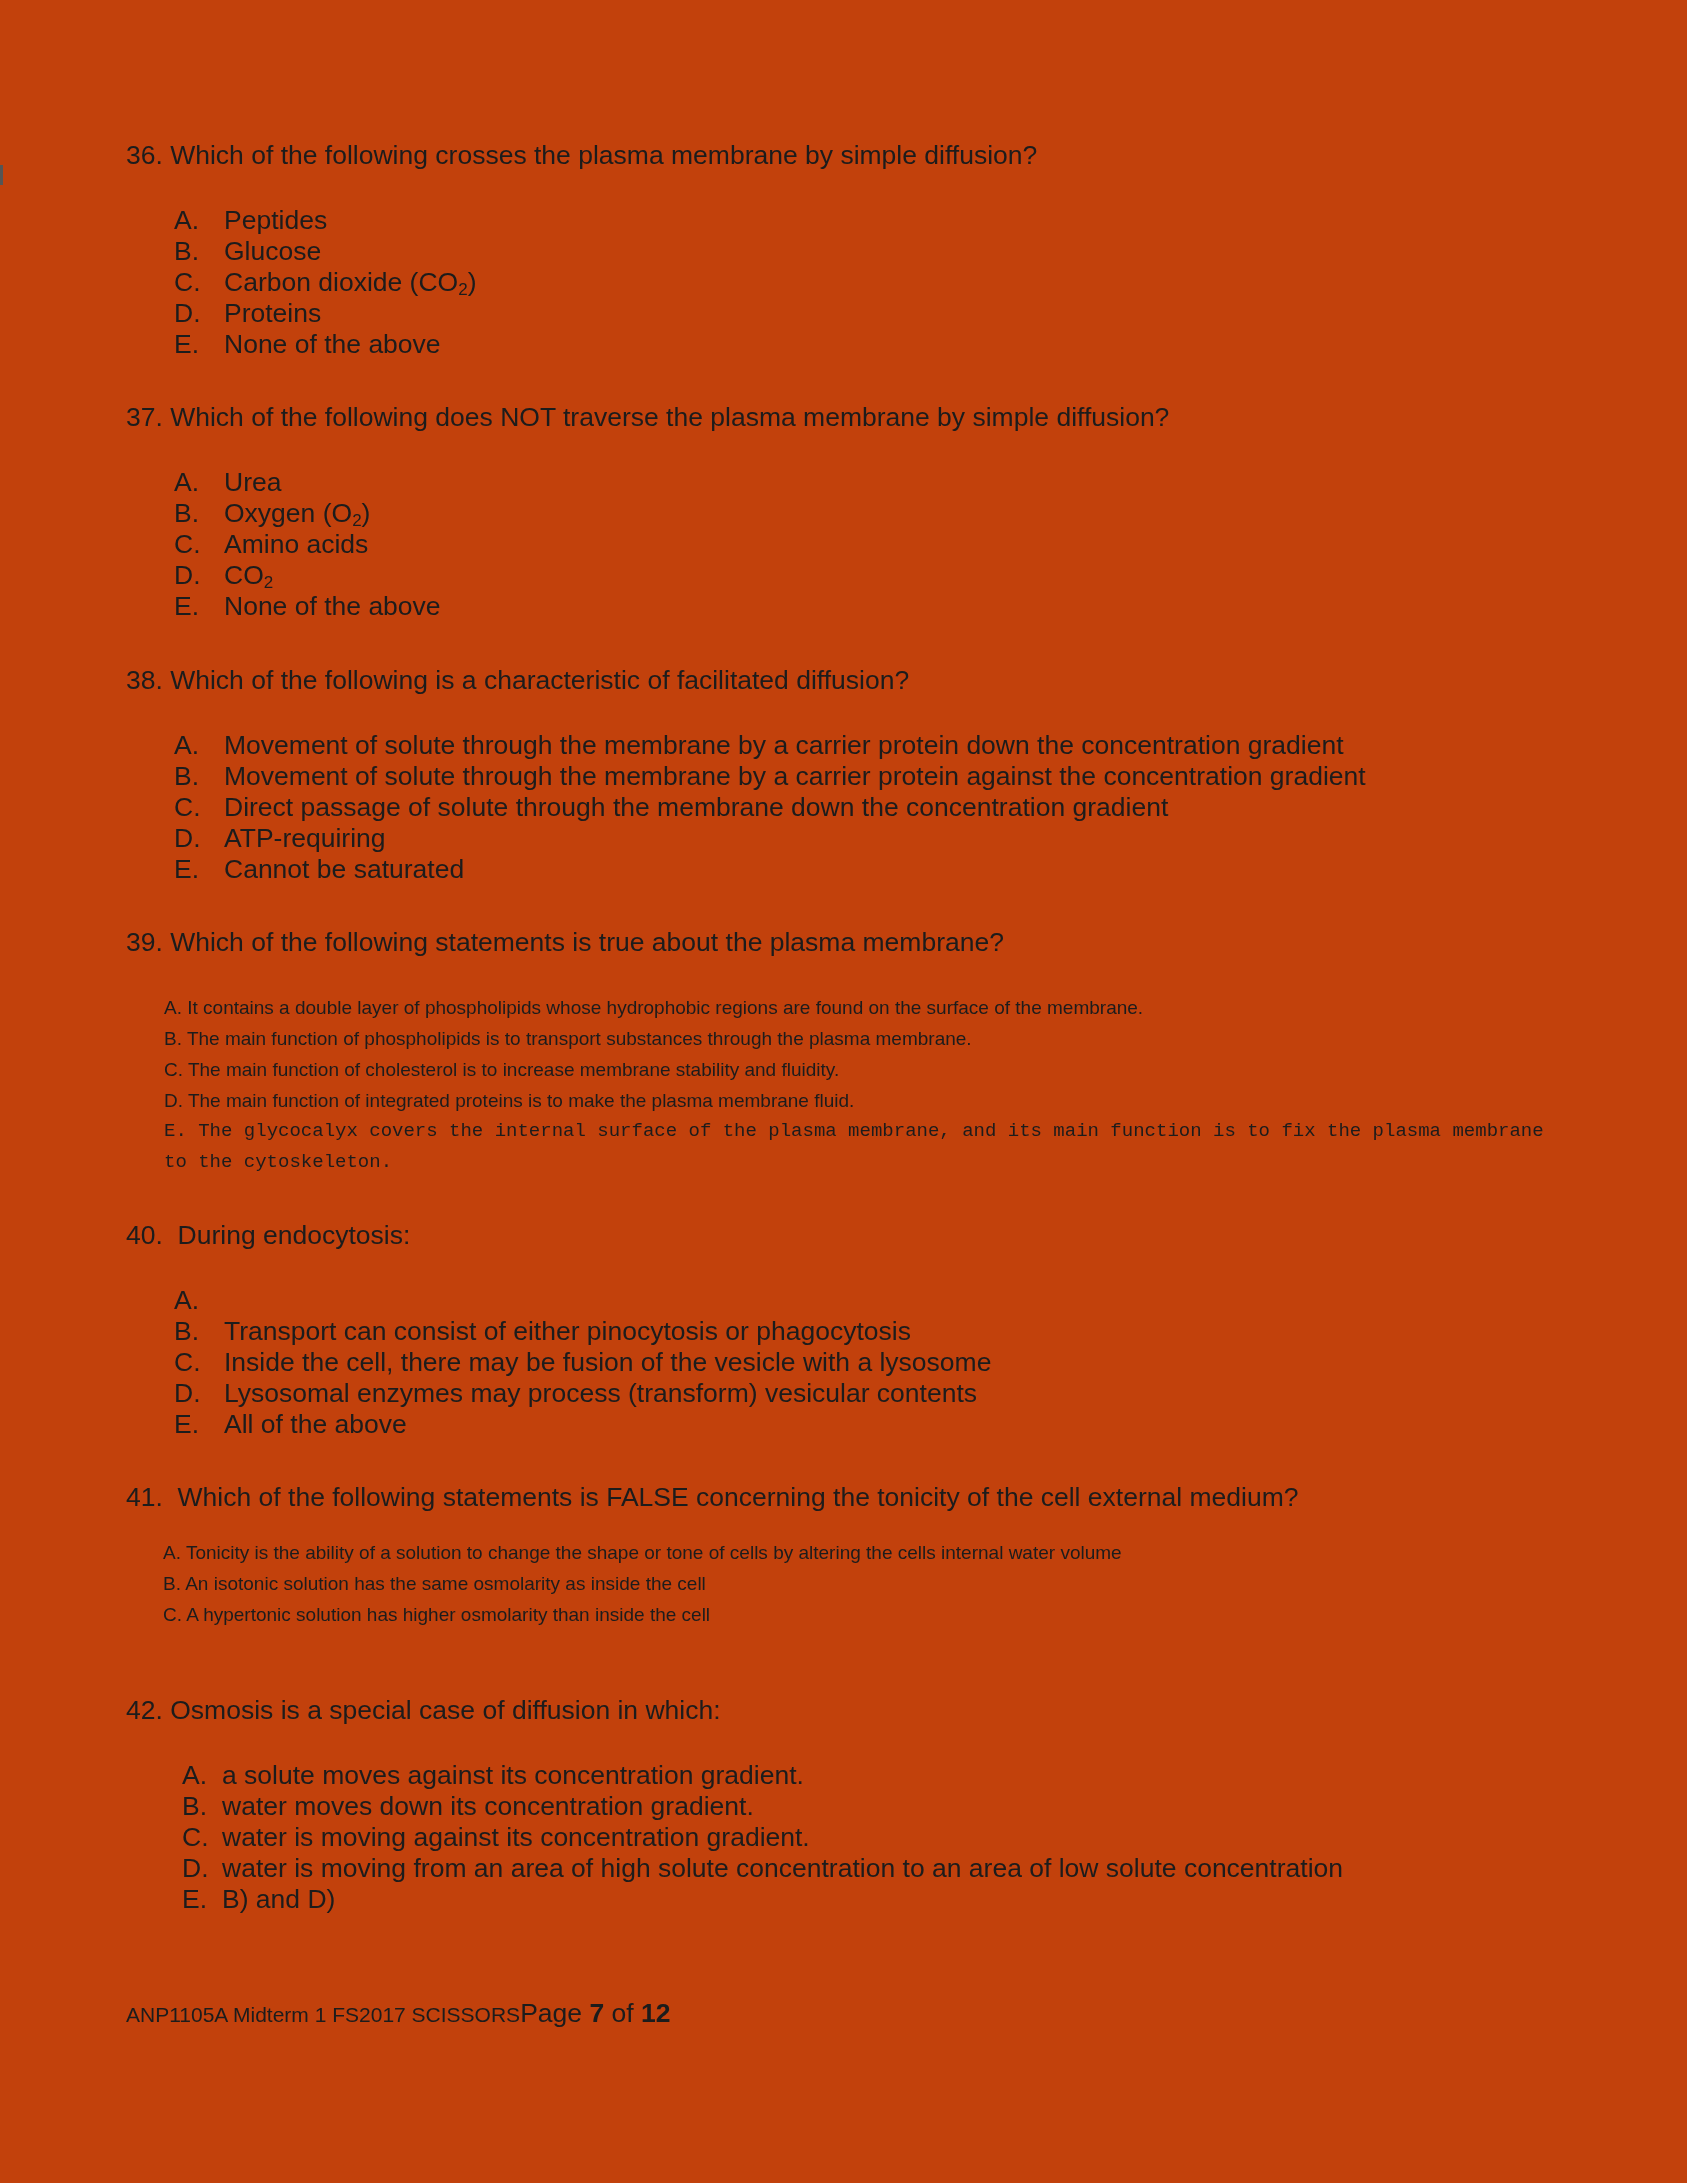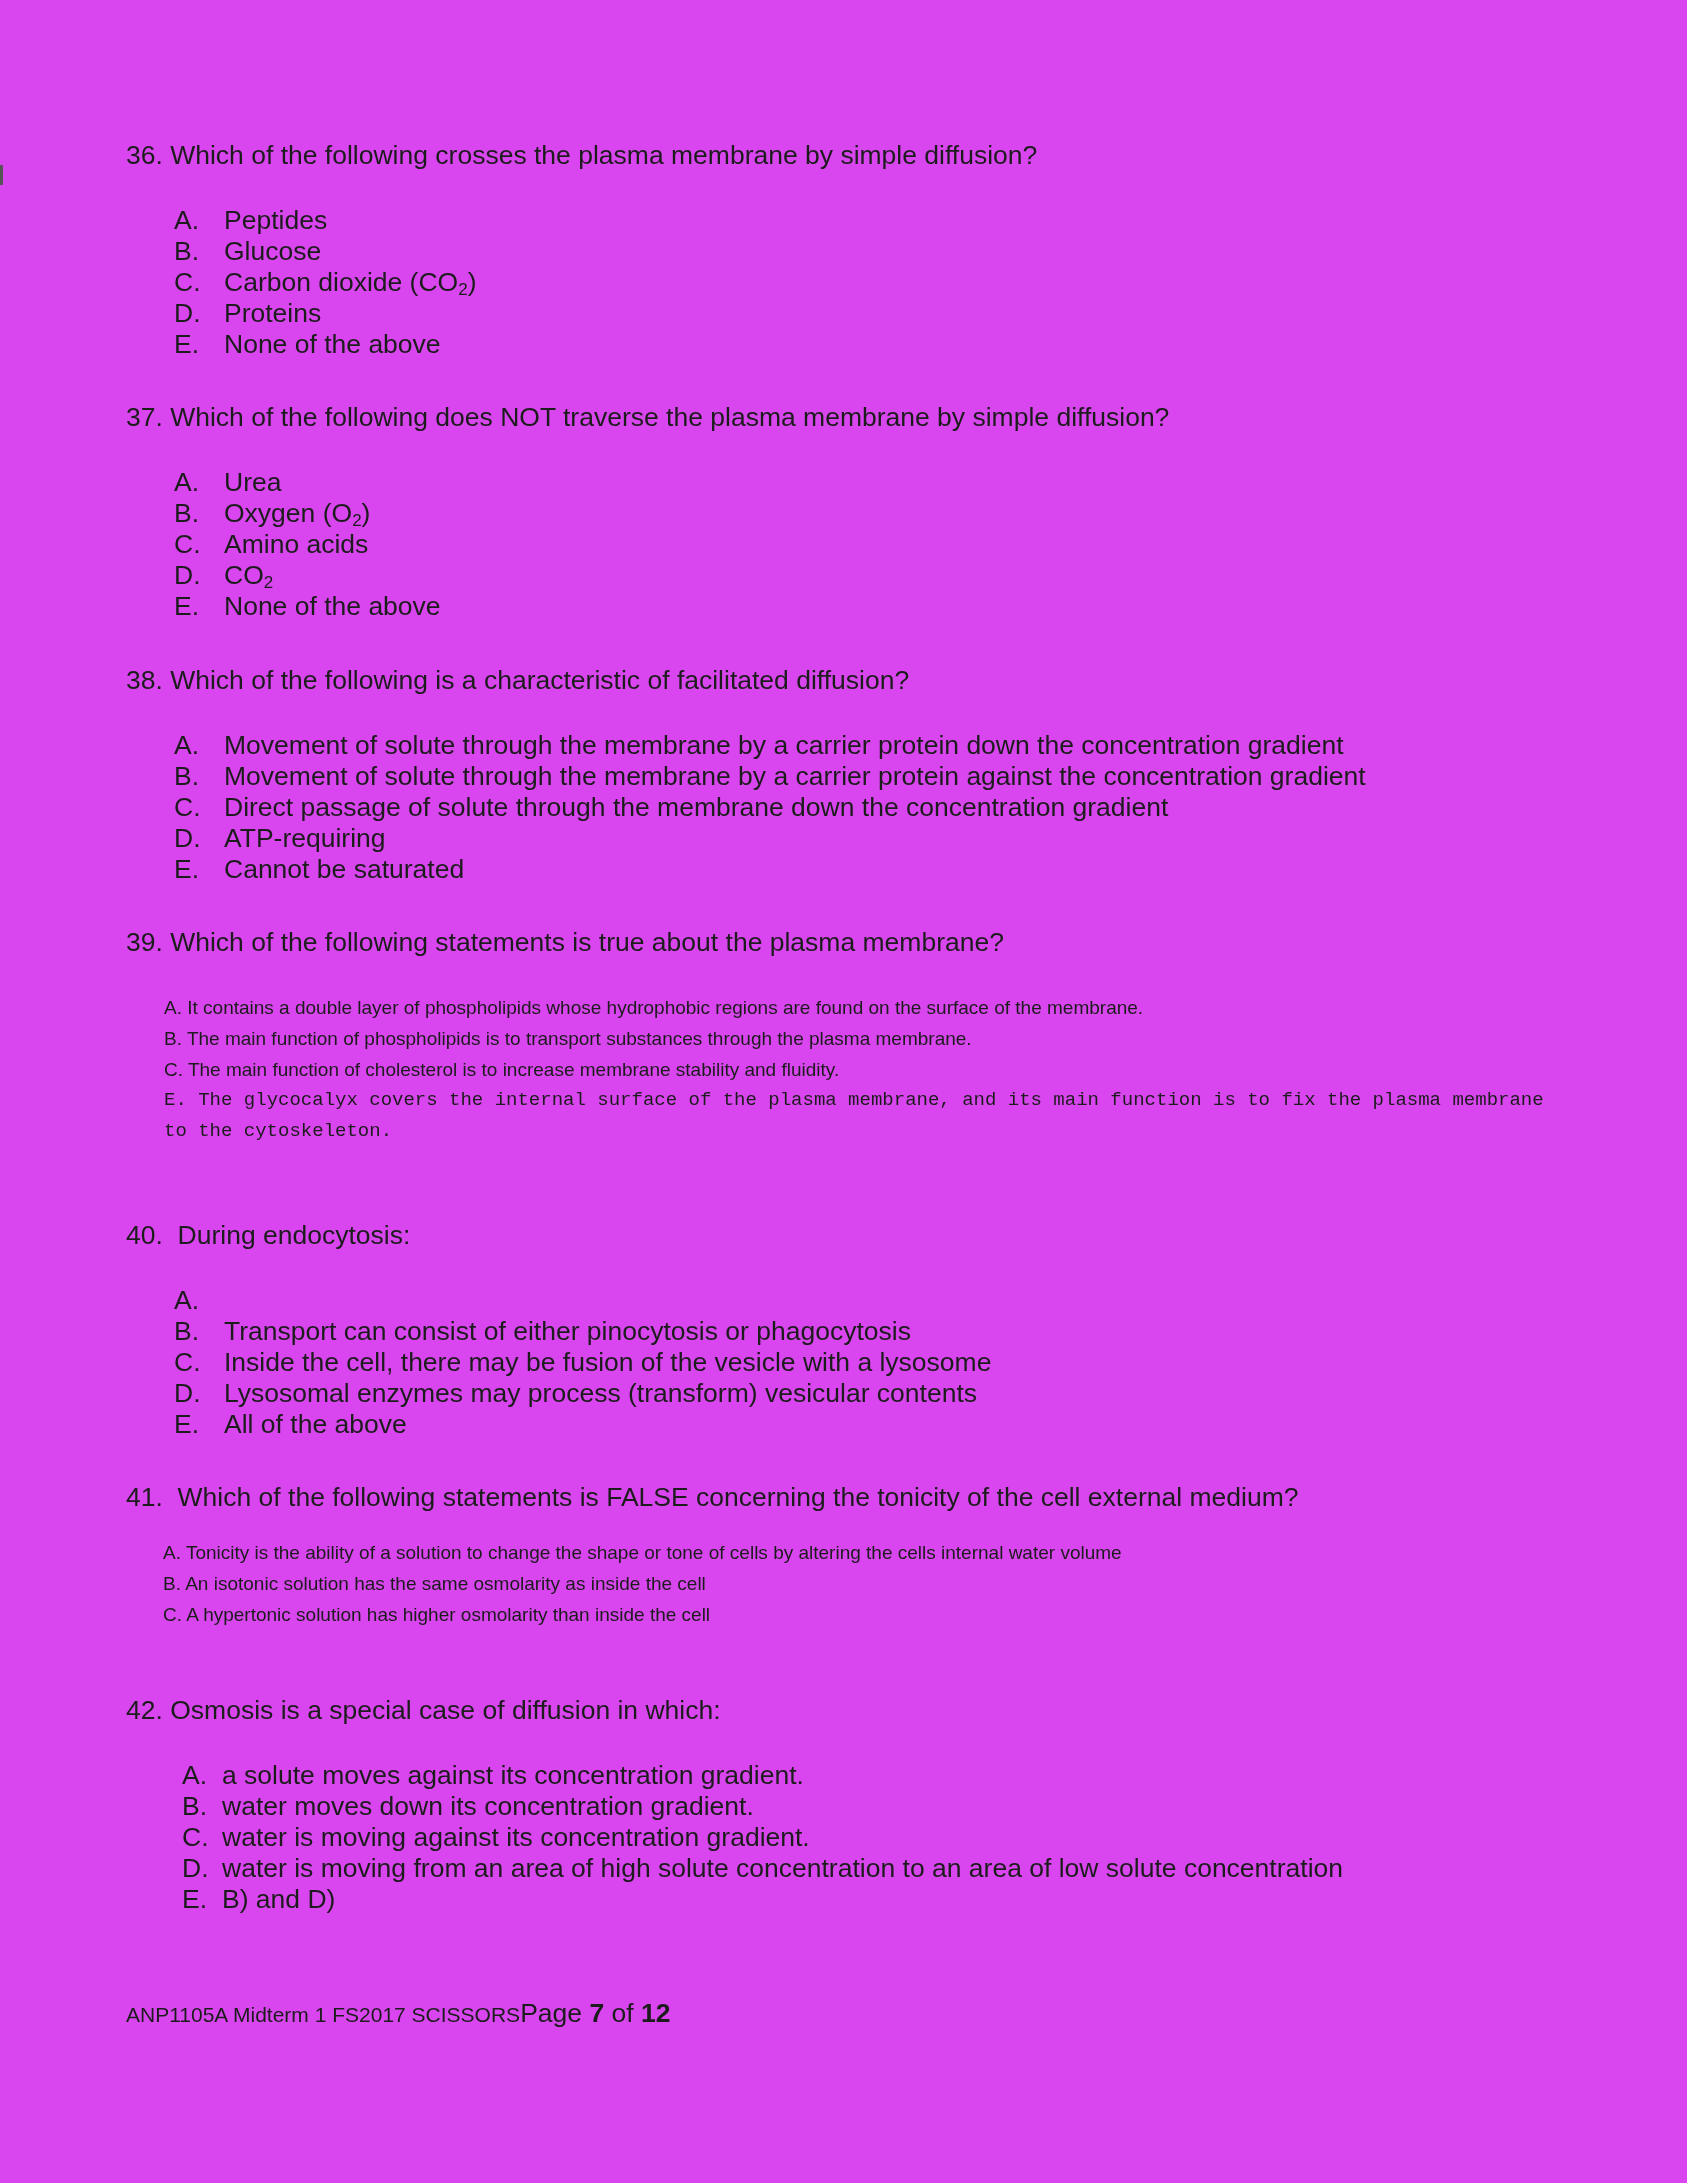--- a/index.html
+++ b/index.html
@@ -12,21 +12,21 @@
       height: 2183px;
       position: relative;
       overflow: hidden;
       font-family: "Liberation Sans", sans-serif;
       color: #1c1c1c;
     }
     .page {
       position: absolute;
       left: 0; top: 0;
       width: 1687px; height: 2183px;
-      background: #d946ef;
+      background: #c2410c;
     }
     .scan-edge {
       position: absolute;
       left: 0; top: 165px;
       width: 2.6px; height: 20px;
       background: #555;
     }
     .question {
       position: absolute;
       left: 126px;
@@ -165,20 +165,21 @@
         </li>
     </ul>
   </div>
 
   <div class="question" style="top:926px">
     <p class="q-stem"><span>39.</span> <span>Which of the following statements is true about the plasma membrane?</span></p>
     <ul class="opts inline">
       <li><span>A.</span> <span>It contains a double layer of phospholipids whose hydrophobic regions are found on the surface of the membrane.</span></li>
       <li><span>B.</span> <span>The main function of phospholipids is to transport substances through the plasma membrane.</span></li>
       <li><span>C.</span> <span>The main function of cholesterol is to increase membrane stability and fluidity.</span></li>
+      <li><span>D.</span> <span>The main function of integrated proteins is to make the plasma membrane fluid.</span></li>
       <li class="wrap"><span>E.</span> <span>The glycocalyx covers the internal surface of the plasma membrane, and its main function is to fix the plasma membrane to the cytoskeleton.</span></li>
     </ul>
   </div>
 
   <div class="question" style="top:1219px">
     <p class="q-stem"><span>40.</span>&nbsp; <span>During endocytosis:</span></p>
     <ul class="opts lettered">
       <li>
           <span class="letter">A.</span>
         </li>

